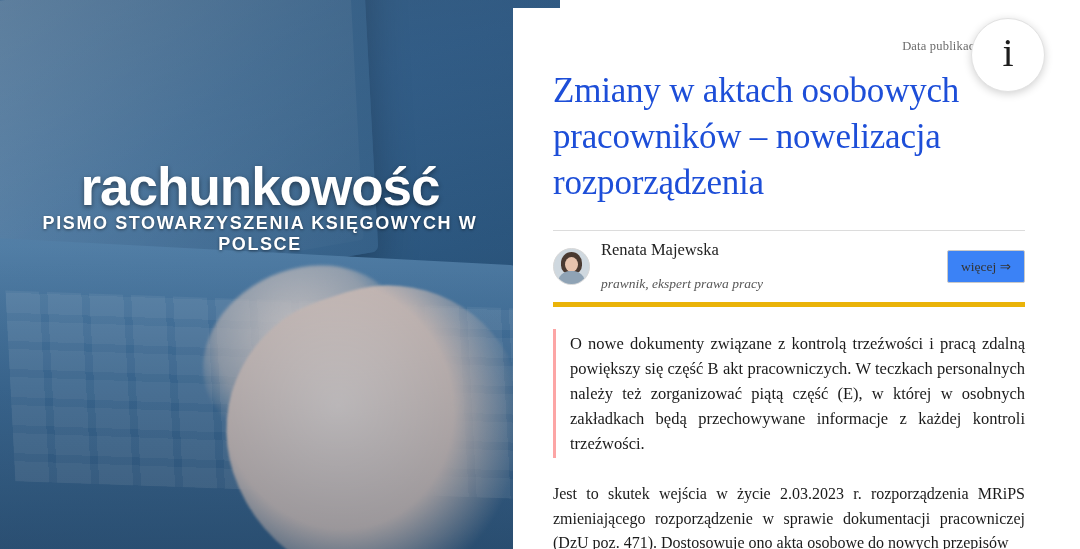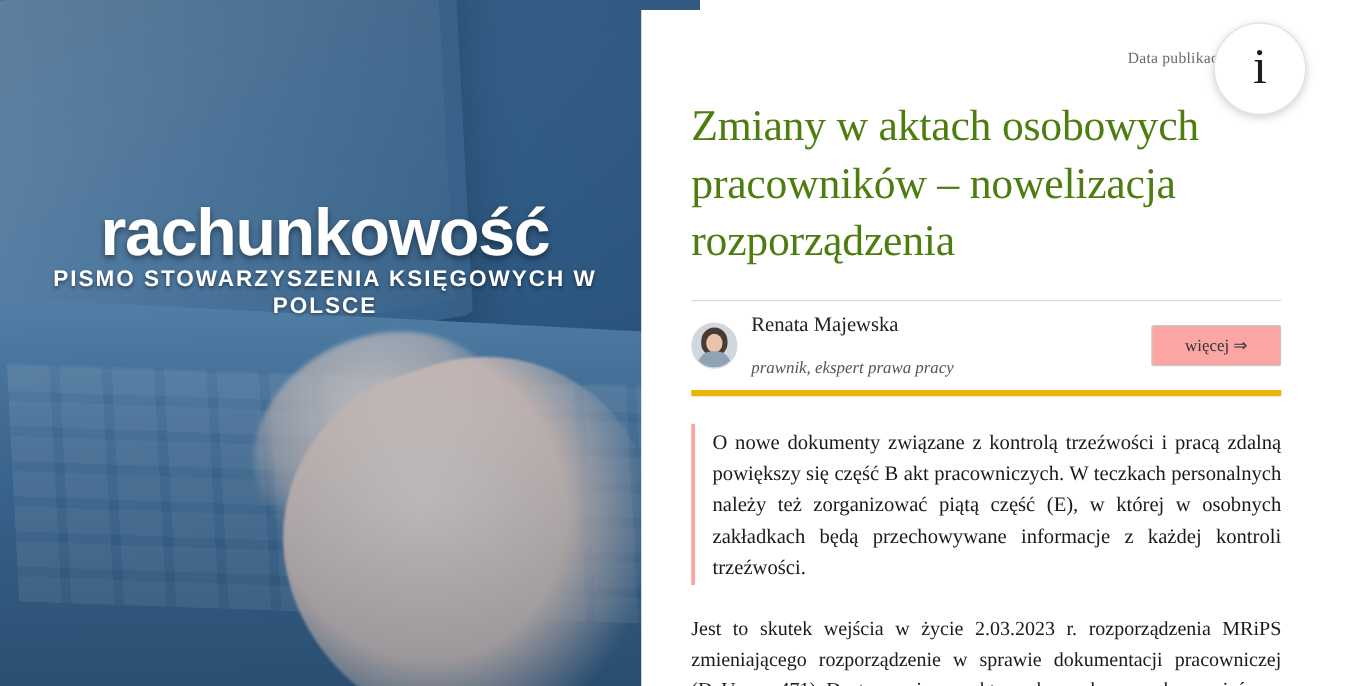--- a/index.html
+++ b/index.html
@@ -156,25 +156,25 @@
   .pubdate {
     text-align: right;
     font-family: "Liberation Serif", serif;
     font-size: 12.5px;
     color: #6b6b6b;
     padding-top: 31px;
     padding-right: 6px;
     letter-spacing: 0.2px;
   }
   .headline {
-    margin-top: 24px;
+    margin-top: 14px;
     font-family: "Liberation Serif", serif;
     font-size: 35px;
     line-height: 1.32;
-    color: #4d7c0f;
+    color: #1d4ed8;
     font-weight: normal;
     letter-spacing: -0.2px;
   }
   .byline {
     margin-top: 22px;
     display: flex;
     align-items: center;
     border-top: 1px solid #dcdcdc;
     border-bottom: 5px solid #eab308;
     padding: 9px 0 10px 0;
@@ -222,25 +222,25 @@
   .author-role {
     font-family: "Liberation Serif", serif;
     font-style: italic;
     font-size: 13.5px;
     color: #555555;
     margin-top: 16px;
   }
   .more-btn {
     flex: 0 0 auto;
     border: 1px solid #c9c9c9;
-    background: #fca5a5;
+    background: #3b82f6;
     color: #333333;
     font-family: "Liberation Serif", serif;
     font-size: 13.5px;
-    padding: 7px 26px;
+    padding: 7px 13px;
     border-radius: 2px;
     cursor: pointer;
     white-space: nowrap;
   }
   .lead {
     margin-top: 22px;
     border-left: 3px solid #fca5a5;
     padding: 2px 0 2px 14px;
     font-family: "Liberation Serif", serif;
     font-size: 16.5px;

